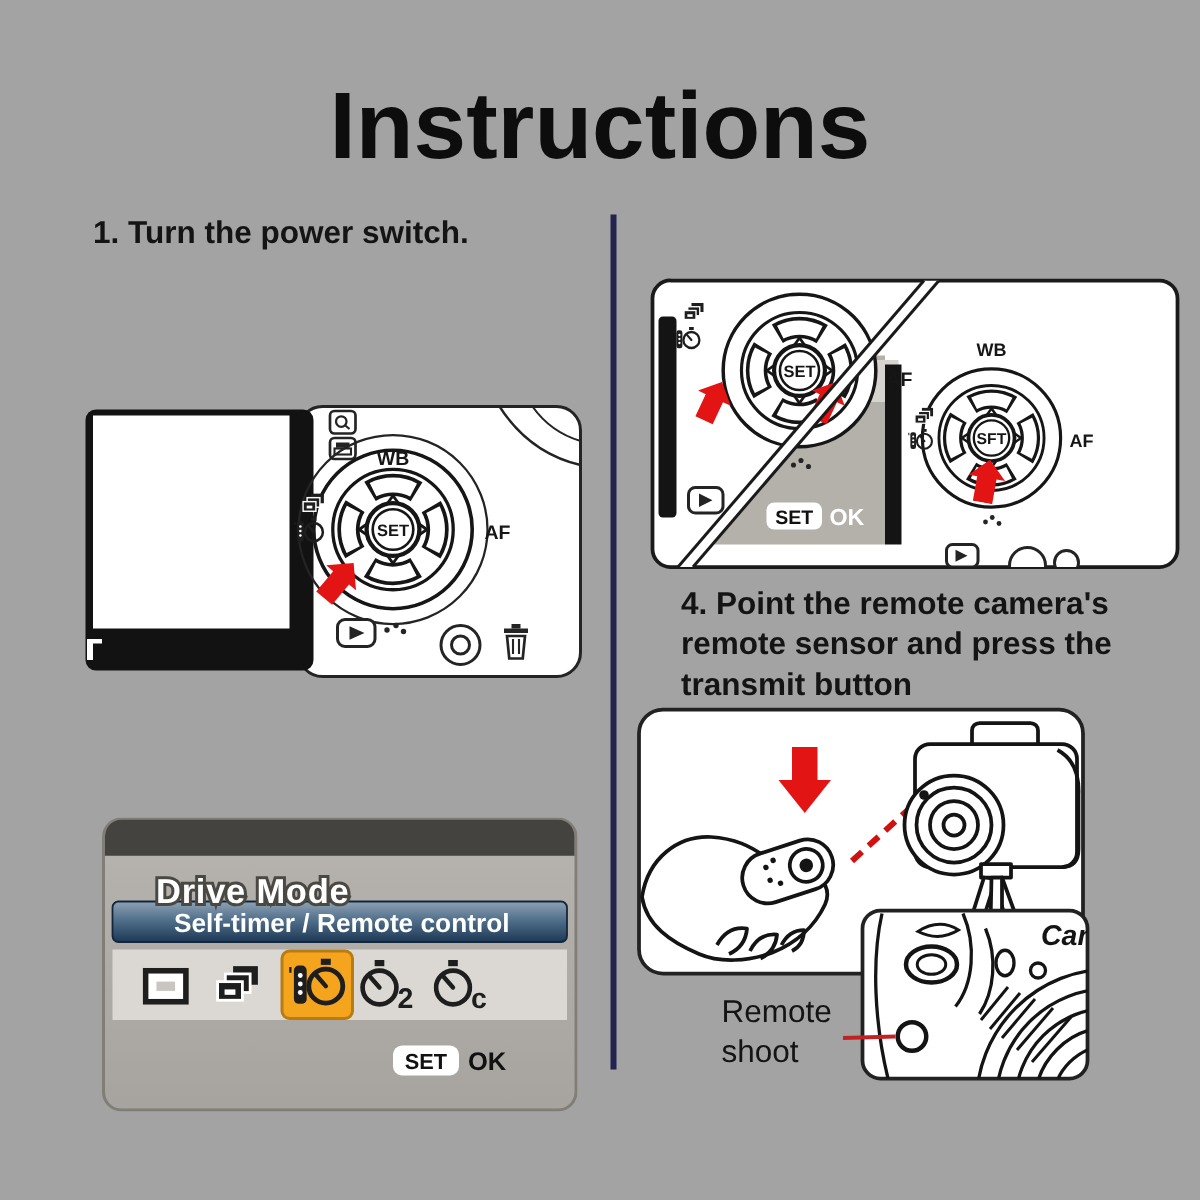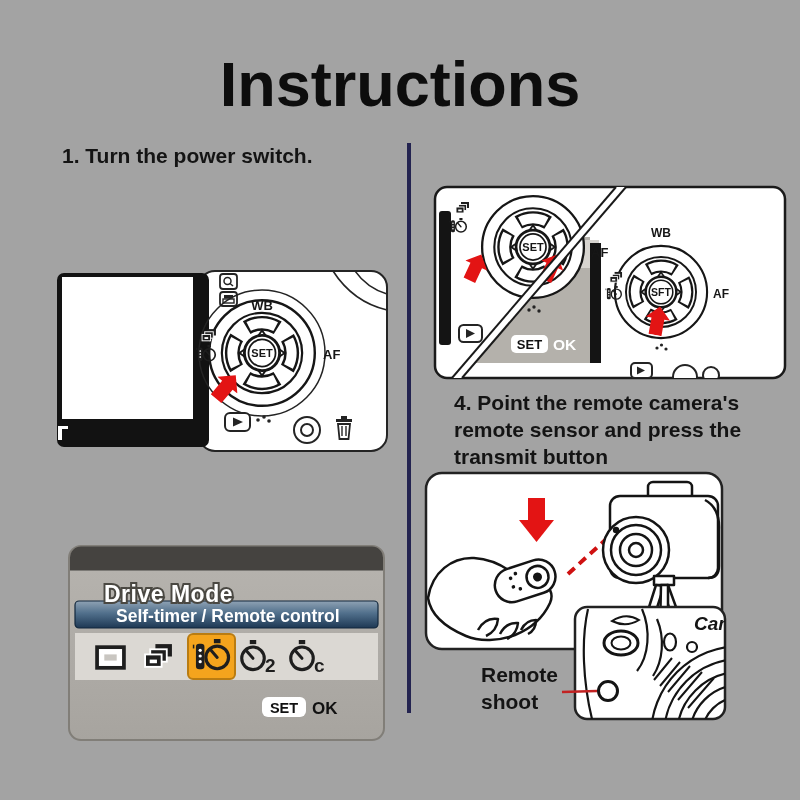--- a/index.html
+++ b/index.html
@@ -12,21 +12,21 @@
   #step2{left:55px;top:181px;width:352px;}
   #step3{left:55px;top:452px;width:352px;}
   #step4{left:425px;top:390px;width:340px;margin-left:29px;}
   .inl{vertical-align:-3px;}
   #divider{position:absolute;left:407px;top:143px;width:4px;height:570px;background:#232350;}
   .fig{position:absolute;}
   #figA{left:55px;top:268px;}
   #figB{left:433px;top:185px;}
   #figC{left:68px;top:545px;}
   #figD{left:420px;top:470px;}
-  #remoteLabel{position:absolute;left:481px;top:661px;font-size:21px;font-weight:700;line-height:1.3;color:#141414;}
+  #remoteLabel{position:absolute;left:481px;top:661px;font-size:21px;font-weight:400;line-height:1.3;color:#141414;}
   svg text{font-family:"Liberation Sans",sans-serif;}
 </style>
 </head>
 <body>
 
 <div id="page">
 
   <svg width="0" height="0" style="position:absolute" aria-hidden="true">
     <defs>
       <symbol id="dial" viewBox="0 0 100 100">

